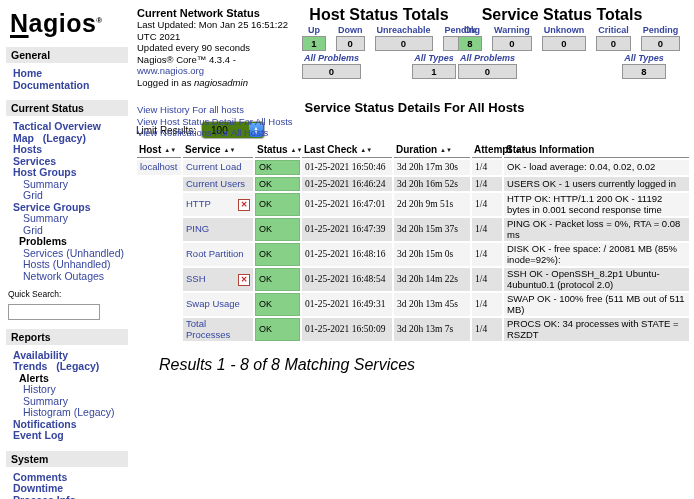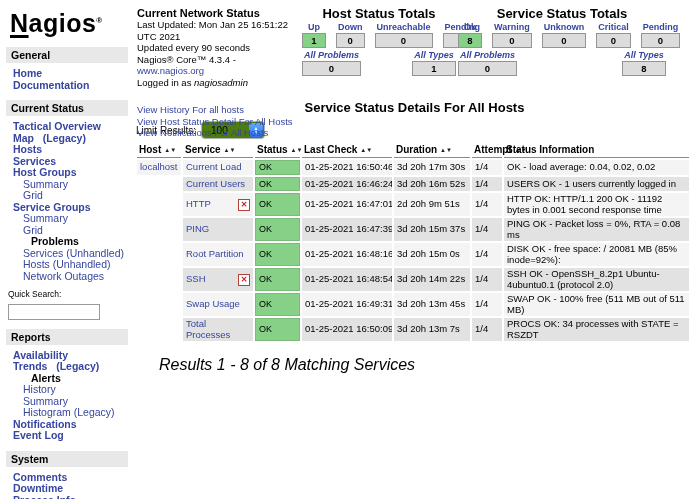--- a/index.html
+++ b/index.html
@@ -8,39 +8,39 @@
 
   
   .sidebar{width:132px;flex-shrink:0;}
   .logo{margin:9px 0 2px 10px;font-size:25px;font-weight:bold;letter-spacing:.5px;color:#000;cursor:pointer;white-space:nowrap;}
   .logo .n{text-decoration:underline;text-decoration-thickness:3px;text-underline-offset:3px;}
   .logo sup{font-size:8px;vertical-align:super;}
   .sb-bar{background:#e8e8e8;margin:9px 4px 5px 6px;padding:2px 0 2px 5px;font-size:10.5px;font-weight:bold;color:#000;}
   .sb-item{margin-left:13px;font-size:10.5px;line-height:11.5px;font-weight:normal;color:#36459f;cursor:pointer;white-space:pre-wrap;}
   .sb-item.b{font-weight:bold;}
   .sb-item.ind{margin-left:23px;}
-  .sb-item.static{color:#000;margin-left:20px;cursor:default;padding-left:11px;}
+  .sb-item.static{color:#000;margin-left:8px;cursor:default;padding-left:11px;}
   .qs-label{margin:7px 0 2px 8px;font-size:8.5px;color:#000;}
   .qs-input{margin-left:8px;width:86px;height:14px;border:1px solid #9a9a9a;font-size:10px;padding:0 2px;}
 
   
   .main{flex:1;position:relative;padding-left:3px;}
   .topbar{position:relative;height:99px;}
   .info{position:absolute;left:2px;top:7px;width:168px;}
   .info-title{font-size:11px;font-weight:bold;}
   .info-line{font-size:9.5px;line-height:11.5px;}
   .info-line i{font-style:italic;}
   .info a{color:#36459f;text-decoration:none;cursor:pointer;}
   .view-links{margin-top:16px;}
   .view-links a{display:block;font-size:9.5px;line-height:11.5px;color:#36459f;cursor:pointer;}
 
   .totals{position:absolute;top:6px;}
   .totals.host{left:166px;width:156px;}
   .totals.svc{left:322px;width:210px;}
-  .tot-title{text-align:center;font-size:13px;font-weight:bold;margin-bottom:1px;}
+  .tot-title{text-align:center;font-size:16px;font-weight:bold;margin-bottom:1px;}
   .tot-grid{display:flex;justify-content:space-between;align-items:flex-end;gap:8px;}
   .tot-col{display:flex;flex-direction:column;align-items:center;padding:0 1px;}
   .tot-label{font-size:9px;font-weight:bold;color:#36459f;cursor:pointer;padding:0 2px 1px 2px;white-space:nowrap;}
   .tot-grid.sum .tot-label{font-style:italic;}
   .tot-box{align-self:stretch;min-width:22px;text-align:center;border:1px solid #949494;background:#dcdcdc;font-size:9.5px;font-weight:bold;line-height:13px;height:13px;cursor:pointer;}
   .tot-box.hl{background:#87d087;}
   .tot-grid.sum{margin-top:2px;}
   .tot-grid.sum .tot-box{min-width:42px;}
 
   .page-title{text-align:center;font-size:13px;font-weight:bold;margin:1px 0 6px 0;}
@@ -55,21 +55,21 @@
   table.status{border-collapse:separate;border-spacing:2px;width:556px;table-layout:fixed;font-size:9.5px;}
   table.status th{font-size:10px;font-weight:bold;text-align:left;border-bottom:1px solid #8a8a8a;padding:1px 2px 2px 2px;white-space:nowrap;overflow:visible;}
   table.status th .arrows{font-size:6px;letter-spacing:0;color:#1b1b1b;cursor:pointer;margin-left:3px;vertical-align:1px;}
   table.status td{padding:1px 3px;line-height:10.5px;vertical-align:middle;}
   tr.r0 td{background:#f4f4f4;}
   tr.r1 td{background:#e2e2e2;}
   td.hostc a,td.svcc a{color:#36459f;cursor:pointer;text-decoration:none;}
   tr td.hostc.empty{background:#fff;}
   td.hostc{vertical-align:top;}
   td.st{background:#87d087 !important;border:1px solid #79bb79;font-size:9px;}
-  td.nw{white-space:nowrap;overflow:hidden;}
+  td.nw{white-space:nowrap;overflow:hidden;font-family:Liberation Serif, serif;}
   td.infoc{font-size:9.5px;}
   .ndis{float:right;width:10px;height:10px;border:1px solid #b24136;background:#fff;color:#c22;font-size:8px;line-height:9px;text-align:center;font-weight:bold;margin-left:2px;}
   .results{font-style:italic;font-size:16px;margin:13px 0 5px 24px;}
 </style>
 </head>
 <body>
 
 <div class="app">
 
   <div class="sidebar">

